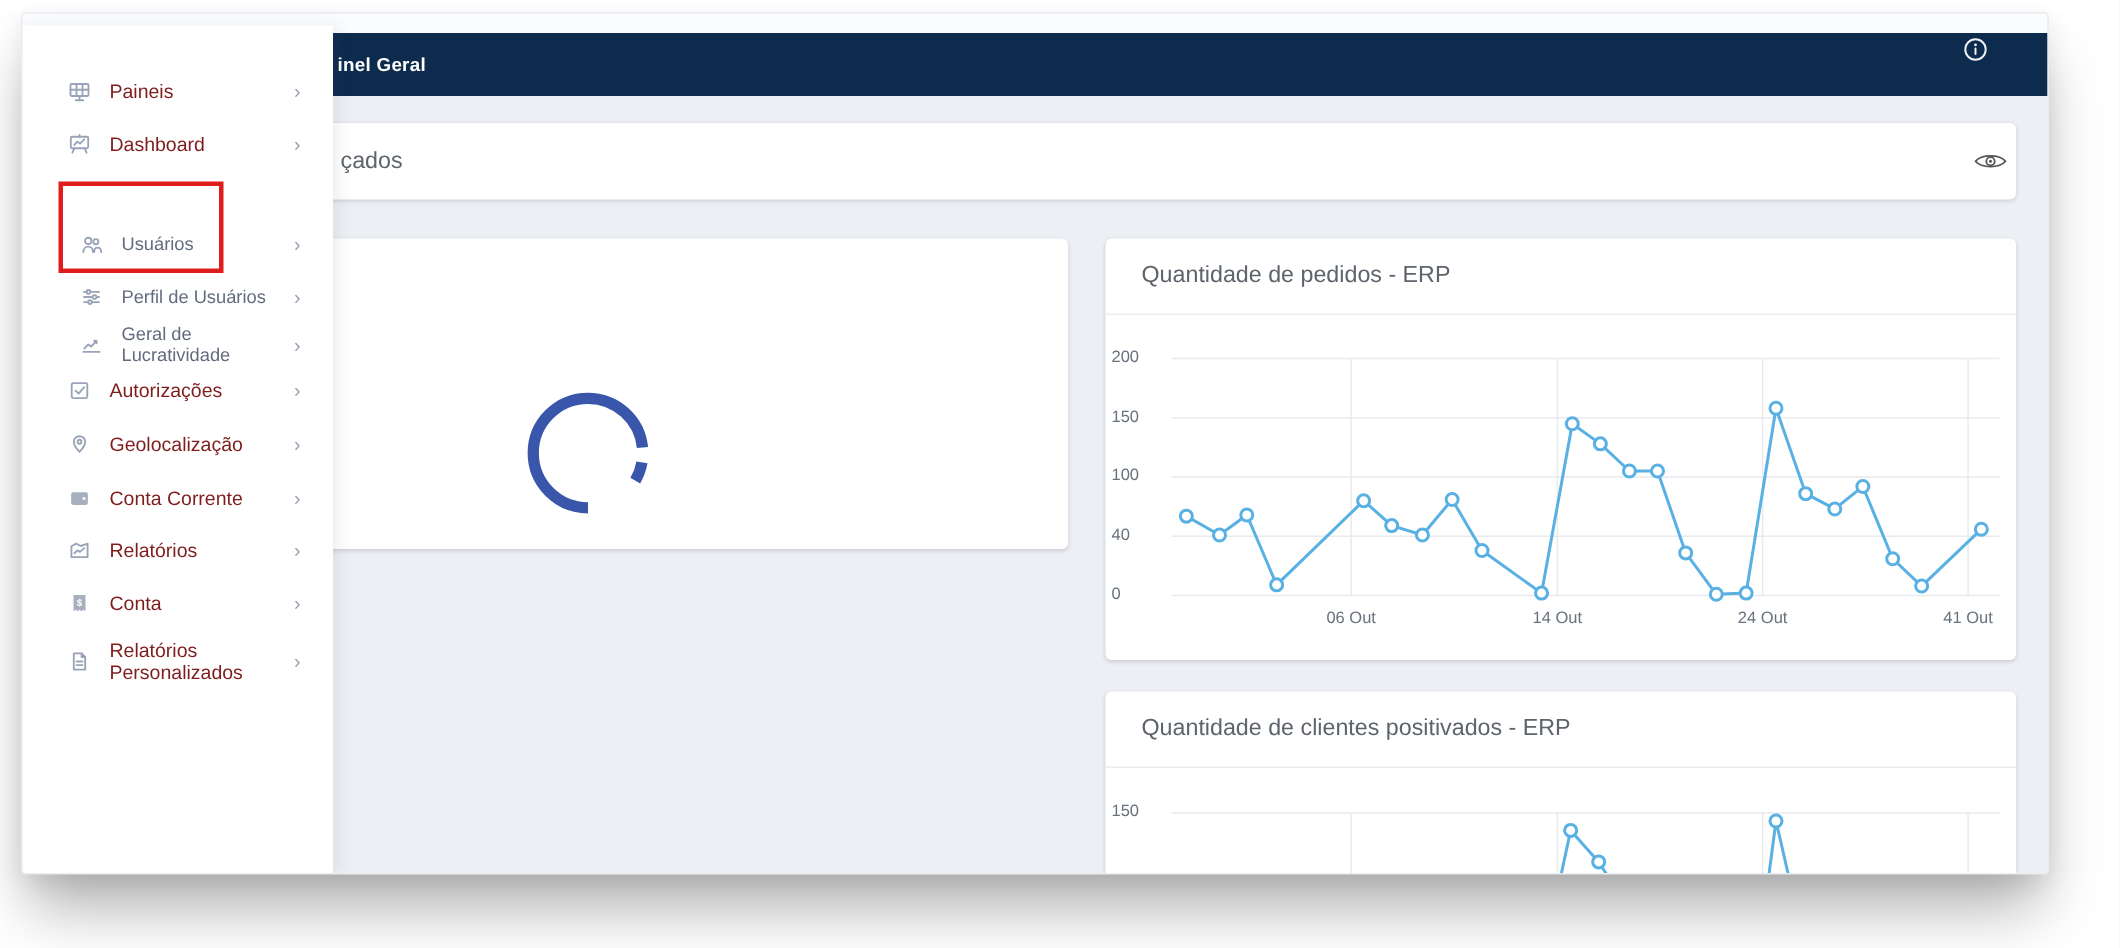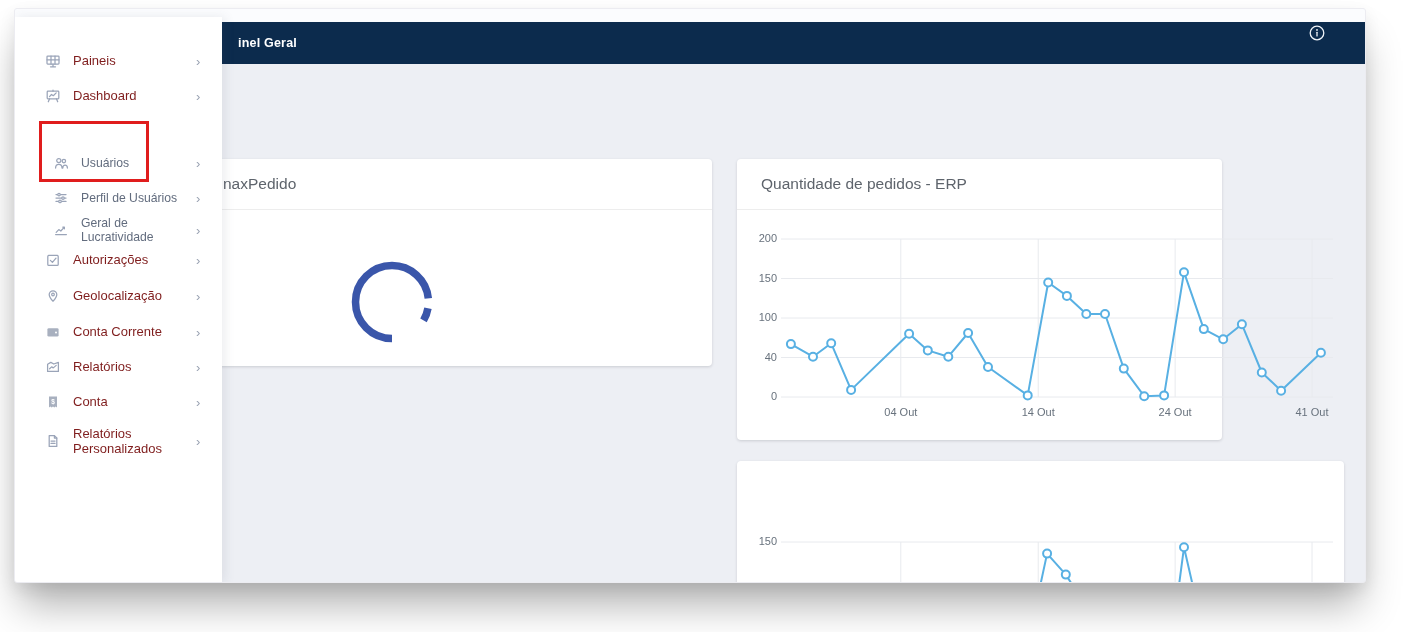--- a/index.html
+++ b/index.html
@@ -3,21 +3,21 @@
 <meta charset="utf-8">
 <style>
   html,body{margin:0;padding:0}
   body{width:1413px;height:632px;background:#fff;font-family:"Liberation Sans",sans-serif;position:relative;overflow:hidden}
   .window{position:absolute;left:14px;top:8px;width:1352px;height:575px;box-sizing:border-box;background:#edeff4;
           border:1px solid #ececf1;border-radius:3px;overflow:hidden;
           box-shadow:0 28px 38px -6px rgba(0,0,0,.30),0 6px 16px rgba(0,0,0,.08)}
   .topstrip{position:absolute;left:0;top:0;width:100%;height:13px;background:#fbfcfe}
   
   .navbar{position:absolute;left:207px;top:13px;right:0;height:42px;background:#0c2b4d;display:flex;align-items:center}
-  .nav-title{color:#fff;font-size:12.5px;font-weight:bold;padding-left:16px;letter-spacing:.2px}
+  .nav-title{color:#fff;font-size:12.5px;font-weight:bold;padding-left:3px;letter-spacing:.2px}
   .nav-info{position:absolute;right:39px;top:2px;width:18px;height:18px;cursor:pointer}
   
   .sidebar{position:absolute;left:0;top:8px;bottom:0;width:207px;background:#fff;z-index:5;
            box-shadow:3px 0 10px rgba(70,75,100,.10)}
   .srow{position:absolute;left:0;height:24px;width:100%;cursor:pointer}
   .srow.tall{height:36px}
   .srow .ic{position:absolute;left:30px;top:50%;margin-top:-8px;width:16px;height:16px}
   .srow.sub .ic{left:38px}
   .srow .lbl{position:absolute;left:58px;top:50%;transform:translateY(-50%);font-size:13px;color:#7f1d1d;line-height:1.18;width:100px}
   .srow.sub .lbl{left:66px;font-size:12.2px;width:110px;color:#626c7e}
@@ -27,54 +27,61 @@
   
   .card{position:absolute;background:#fff;border-radius:4px;box-shadow:0 1px 3px rgba(25,30,40,.16)}
   #card-filters{left:58px;top:73px;width:1271px;height:51px}
   #filters-title{position:absolute;left:154px;top:0;line-height:51px}
   .frag-title,.ctitle{color:#5e646c;font-size:15.5px}
   #eye{position:absolute;left:1242px;top:18px;cursor:pointer}
   #card-loading{left:58px;top:150px;width:639px;height:207px}
   .chead{position:absolute;left:0;top:0;right:0;height:50px;border-bottom:1px solid #ededed}
   #loading-title{position:absolute;left:150px;top:0;line-height:50px}
   #spinner{position:absolute;left:276px;top:100px}
-  #card-chart1{left:722px;top:150px;width:485px;height:281px}
+  #card-chart1{left:722px;top:150px;width:607px;height:281px}
   #card-chart2{left:722px;top:452px;width:607px;height:240px}
   .ctitle{position:absolute;left:24px;top:0;line-height:50px}
   .plotwrap{position:absolute;left:0;top:0;right:0;bottom:0}
   .gl{stroke:#e8eaee;stroke-width:1}
   .ln{fill:none;stroke-width:2;stroke-linejoin:round;stroke-linecap:round}
   .mk{fill:#fff;stroke-width:2}
   .ytick,.xtick{position:absolute;font-size:11px;color:#68727d}
-  .ytick{width:36px;text-align:right}
+  .ytick{width:36px;text-align:left}
   .xtick{width:50px;text-align:center}
   .ico{stroke:#9aa4b8;stroke-width:1.25;fill:none;stroke-linecap:round;stroke-linejoin:round}
 </style>
 </head>
 <body>
 
 <div class="window">
   <div class="topstrip"></div>
 
   <div class="navbar">
     <span class="nav-title">inel Geral</span>
     <span class="nav-info">
       <svg width="18" height="18" viewBox="0 0 18 18">
         <circle cx="9" cy="9" r="6.8" fill="none" stroke="#eef2f7" stroke-width="1.3"></circle>
         <circle cx="9" cy="5.9" r="0.95" fill="#eef2f7"></circle>
         <rect x="8.35" y="7.7" width="1.3" height="4.9" rx="0.6" fill="#eef2f7"></rect>
       </svg>
     </span>
   </div>
 
+  <div class="card" id="card-filters">
+    <span class="frag-title" id="filters-title">çados</span>
+    <span id="eye">
+      <svg width="24" height="15" viewBox="0 0 24 15">
+        <path d="M2 7.5 C6 2.7, 18 2.7, 22 7.5 C18 12.3, 6 12.3, 2 7.5 Z" fill="none" stroke="#555" stroke-width="1.2"></path>
+        <circle cx="12" cy="7.5" r="2.8" fill="none" stroke="#555" stroke-width="1.2"></circle>
+        <circle cx="12" cy="7.5" r="1" fill="#555"></circle>
+      </svg>
+    </span>
+  </div>
 
   <div class="card" id="card-loading">
-    <div class="chead">
-      <span class="frag-title" id="loading-title">naxPedido</span>
-    </div>
     <span id="spinner">
       <svg width="86" height="86" viewBox="0 0 86 86">
         <circle cx="43" cy="43" r="36.5" fill="none" stroke="#3a56aa" stroke-width="7.5" stroke-dasharray="168 10 13 38.5" transform="rotate(90 43 43)"></circle>
       </svg>
     </span>
   </div>
 
   <div class="card" id="card-chart1">
     <div class="chead">
       <span class="ctitle">Quantidade de pedidos - ERP</span>
@@ -114,28 +121,31 @@
           <circle class="mk" style="stroke:#58b0e3" cx="460.9" cy="85.3" r="4"></circle>
           <circle class="mk" style="stroke:#58b0e3" cx="480.8" cy="133.5" r="4"></circle>
           <circle class="mk" style="stroke:#58b0e3" cx="500.1" cy="151.7" r="4"></circle>
           <circle class="mk" style="stroke:#58b0e3" cx="539.9" cy="113.8" r="4"></circle>
         </svg>
         <span class="ytick" style="left:4px;top:73.0px">200</span>
         <span class="ytick" style="left:4px;top:112.5px">150</span>
         <span class="ytick" style="left:4px;top:152.0px">100</span>
         <span class="ytick" style="left:4px;top:191.5px">40</span>
         <span class="ytick" style="left:4px;top:231.0px">0</span>
-        <span class="xtick" style="left:138.8px;top:247px">04 Out</span>
+        <span class="xtick" style="left:138.8px;top:247px">06 Out</span>
         <span class="xtick" style="left:276.2px;top:247px">14 Out</span>
         <span class="xtick" style="left:413.1px;top:247px">24 Out</span>
         <span class="xtick" style="left:550.0px;top:247px">41 Out</span>
       </div>
   </div>
 
   <div class="card" id="card-chart2">
+    <div class="chead">
+      <span class="ctitle">Quantidade de clientes positivados - ERP</span>
+    </div>
     <div class="plotwrap">
         <svg width="552" height="42" style="overflow:visible;position:absolute;left:44px;top:81px">
           <line class="gl" x1="0" y1="0" x2="552" y2="0"></line>
           <line class="gl" x1="119.78399999999999" y1="0" x2="119.78399999999999" y2="182"></line>
           <line class="gl" x1="257.232" y1="0" x2="257.232" y2="182"></line>
           <line class="gl" x1="394.12800000000004" y1="0" x2="394.12800000000004" y2="182"></line>
           <line class="gl" x1="531.024" y1="0" x2="531.024" y2="182"></line>
           <polyline class="ln" style="stroke:#58b0e3" points="253.9,68.3 266.1,11.6 284.8,32.6 300.8,57.8"></polyline>
           <circle class="mk" style="stroke:#58b0e3" cx="266.1" cy="11.6" r="4"></circle>
           <circle class="mk" style="stroke:#58b0e3" cx="284.8" cy="32.6" r="4"></circle>

